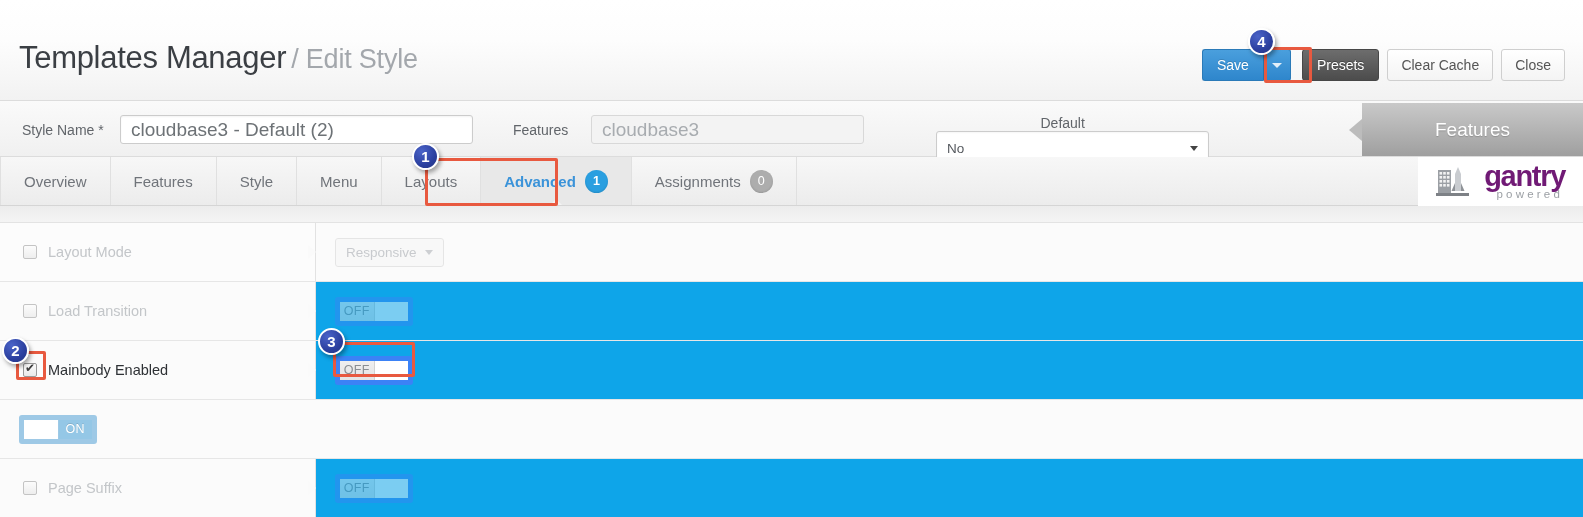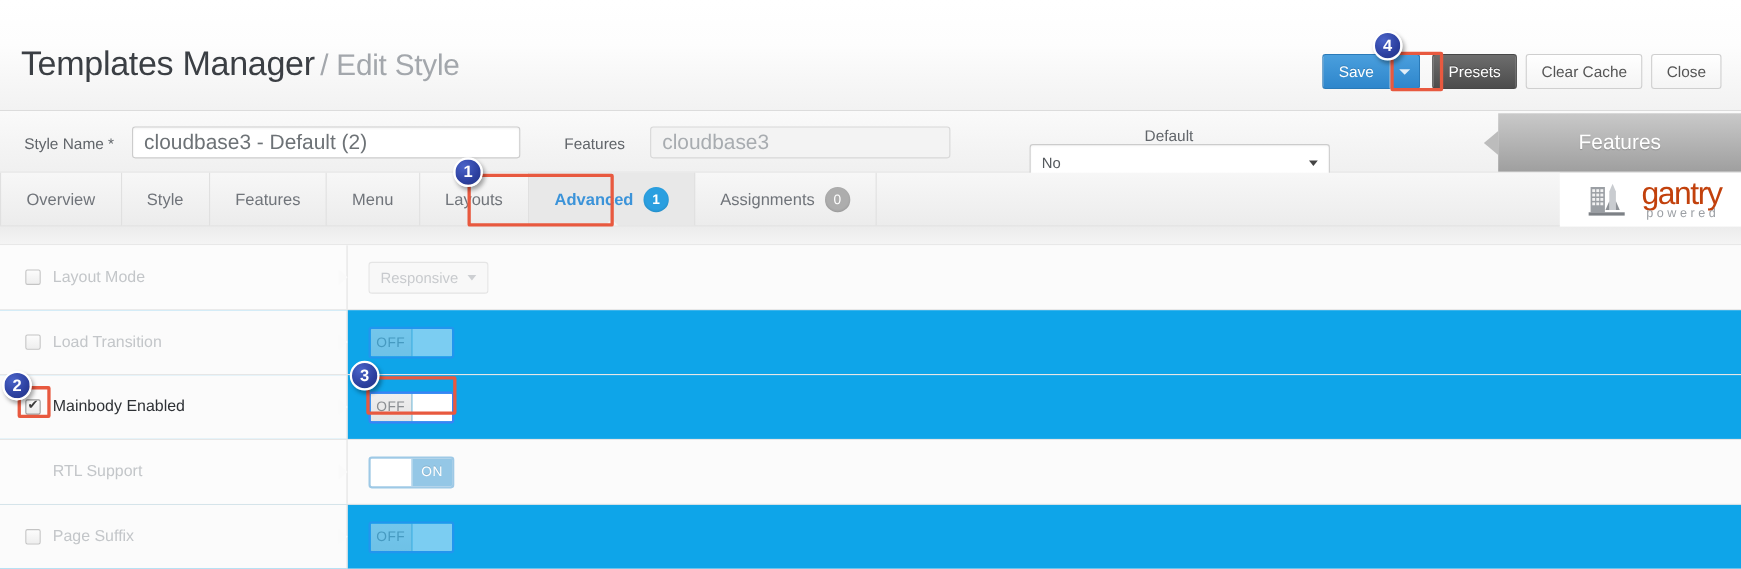--- a/index.html
+++ b/index.html
@@ -143,21 +143,21 @@
 
   .gantry {
     position: absolute; right: 18px; top: 162px;
     display: flex; align-items: center;
   }
   .gantry-text {
     margin-left: 8px; line-height: 1;
     display: flex; flex-direction: column; align-items: flex-end;
   }
   .gantry-name {
-    font-size: 29px; color: #c2410c; letter-spacing: -1.3px; font-weight: normal;
+    font-size: 29px; color: #701a75; letter-spacing: -1.3px; font-weight: bold;
   }
   .gantry-powered {
     font-size: 11.5px; color: #9b9fa4; letter-spacing: 3.2px;
     margin-top: -2px; margin-right: 2px;
   }
 
   
   .spacer {
     position: absolute; left: 0; top: 206px; width: 1583px; height: 17px;
     background: linear-gradient(to bottom, #ececec 0%, #f4f4f4 100%);
@@ -205,21 +205,21 @@
   .row.enabled .lbl { color: #2e3135; }
 
   .row-control {
     flex: 1; display: flex; align-items: center; padding-left: 19px;
     position: relative;
   }
 
   
   .toggle {
     display: inline-flex; height: 29px; width: 78px; cursor: pointer;
-    border-radius: 3px; overflow: hidden; border: 2px solid #3b82f6;
+    border-radius: 3px; overflow: hidden; border: 5px solid #3b82f6;
   }
   .toggle .seg {
     flex: 1; display: flex; align-items: center; justify-content: center;
     font-size: 12.5px; letter-spacing: .4px;
   }
   .toggle.off .seg-off {
     background: linear-gradient(to bottom,#efefef,#e4e4e4); color: #8a8e92;
     border-right: 1px solid #d2d2d2;
   }
   .toggle.off .seg-on { background: #ffffff; color: transparent; }
@@ -295,24 +295,24 @@
     </div>
   </div>
 
   <div class="override">Features</div>
 
   <div class="tabbar">
     <div class="tab">
         <span>Overview</span>
       </div>
     <div class="tab">
+        <span>Features</span>
+      </div>
+    <div class="tab">
         <span>Style</span>
-      </div>
-    <div class="tab">
-        <span>Features</span>
       </div>
     <div class="tab">
         <span>Menu</span>
       </div>
     <div class="tab">
         <span>Layouts</span>
       </div>
     <div class="tab active">
       <span>Advanced</span>
       <span class="tab-badge blue">1</span>
@@ -389,24 +389,20 @@
         </div>
         <div class="row-control">
           <span class="toggle off">
             <span class="seg seg-off">OFF</span>
             <span class="seg seg-on">ON</span>
           </span>
         </div>
       </div>
 
       <div class="row light faded">
-        <div class="row-label">
-          <span class="chk hidden-chk"></span>
-          <span class="lbl">RTL Support</span>
-        </div>
         <div class="row-control">
           <span class="toggle on" style="opacity:1;">
             <span class="seg seg-off">OFF</span>
             <span class="seg seg-on">ON</span>
           </span>
         </div>
       </div>
 
       <div class="row dark faded">
         <div class="row-label">

